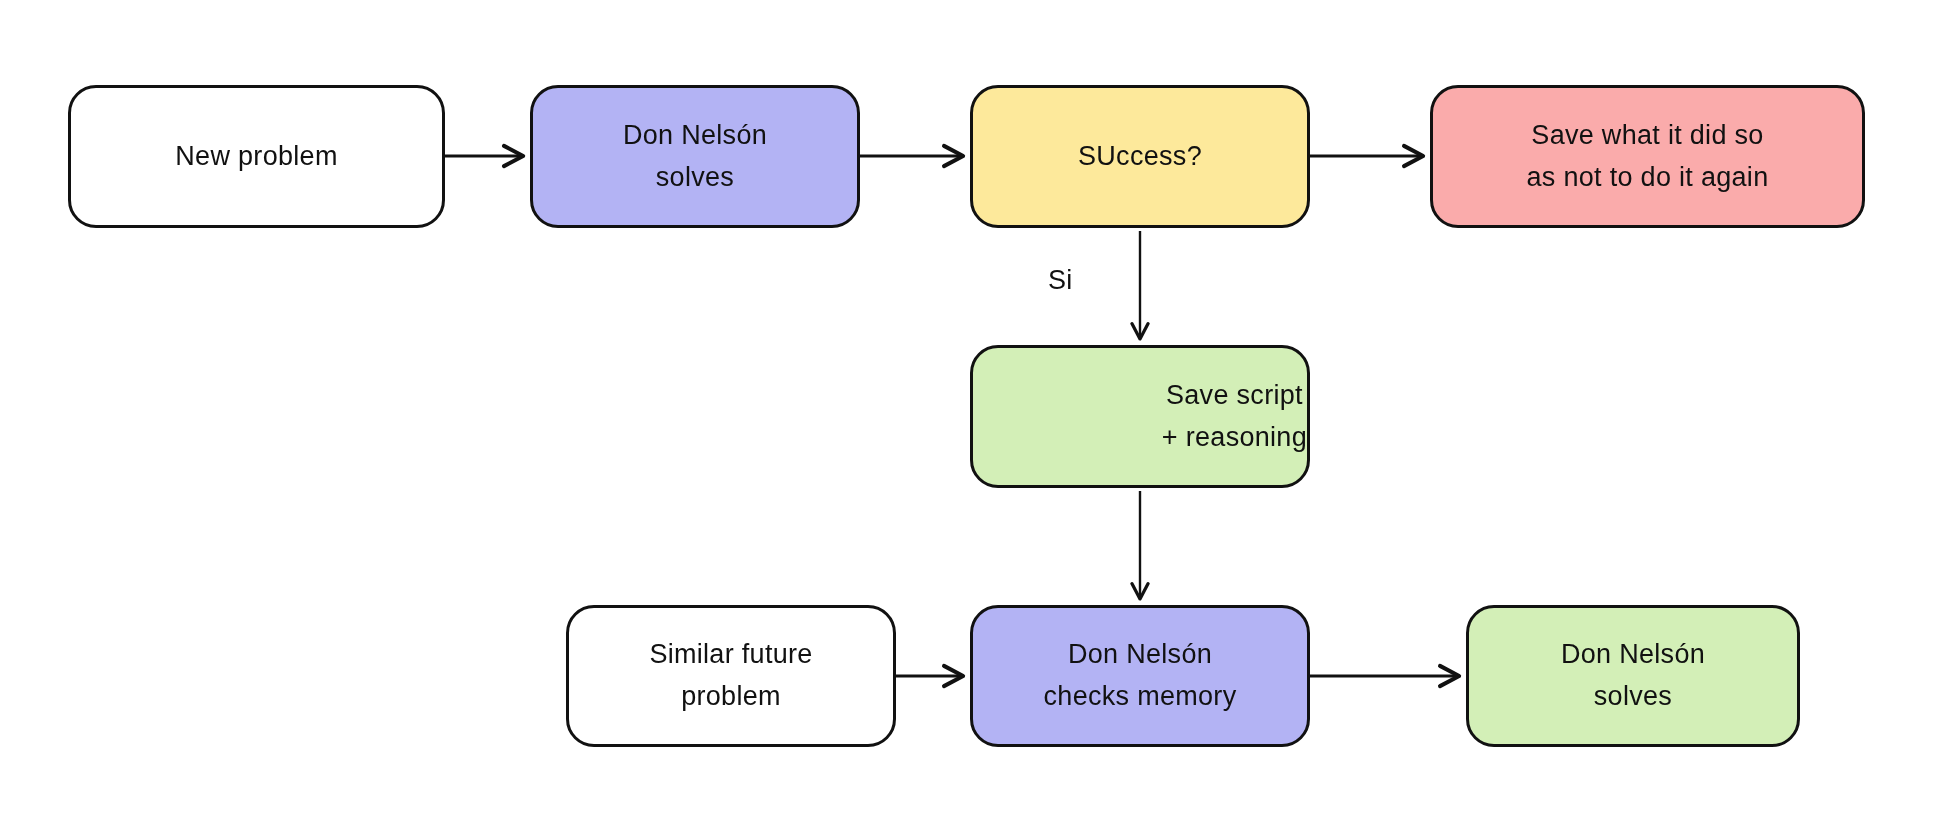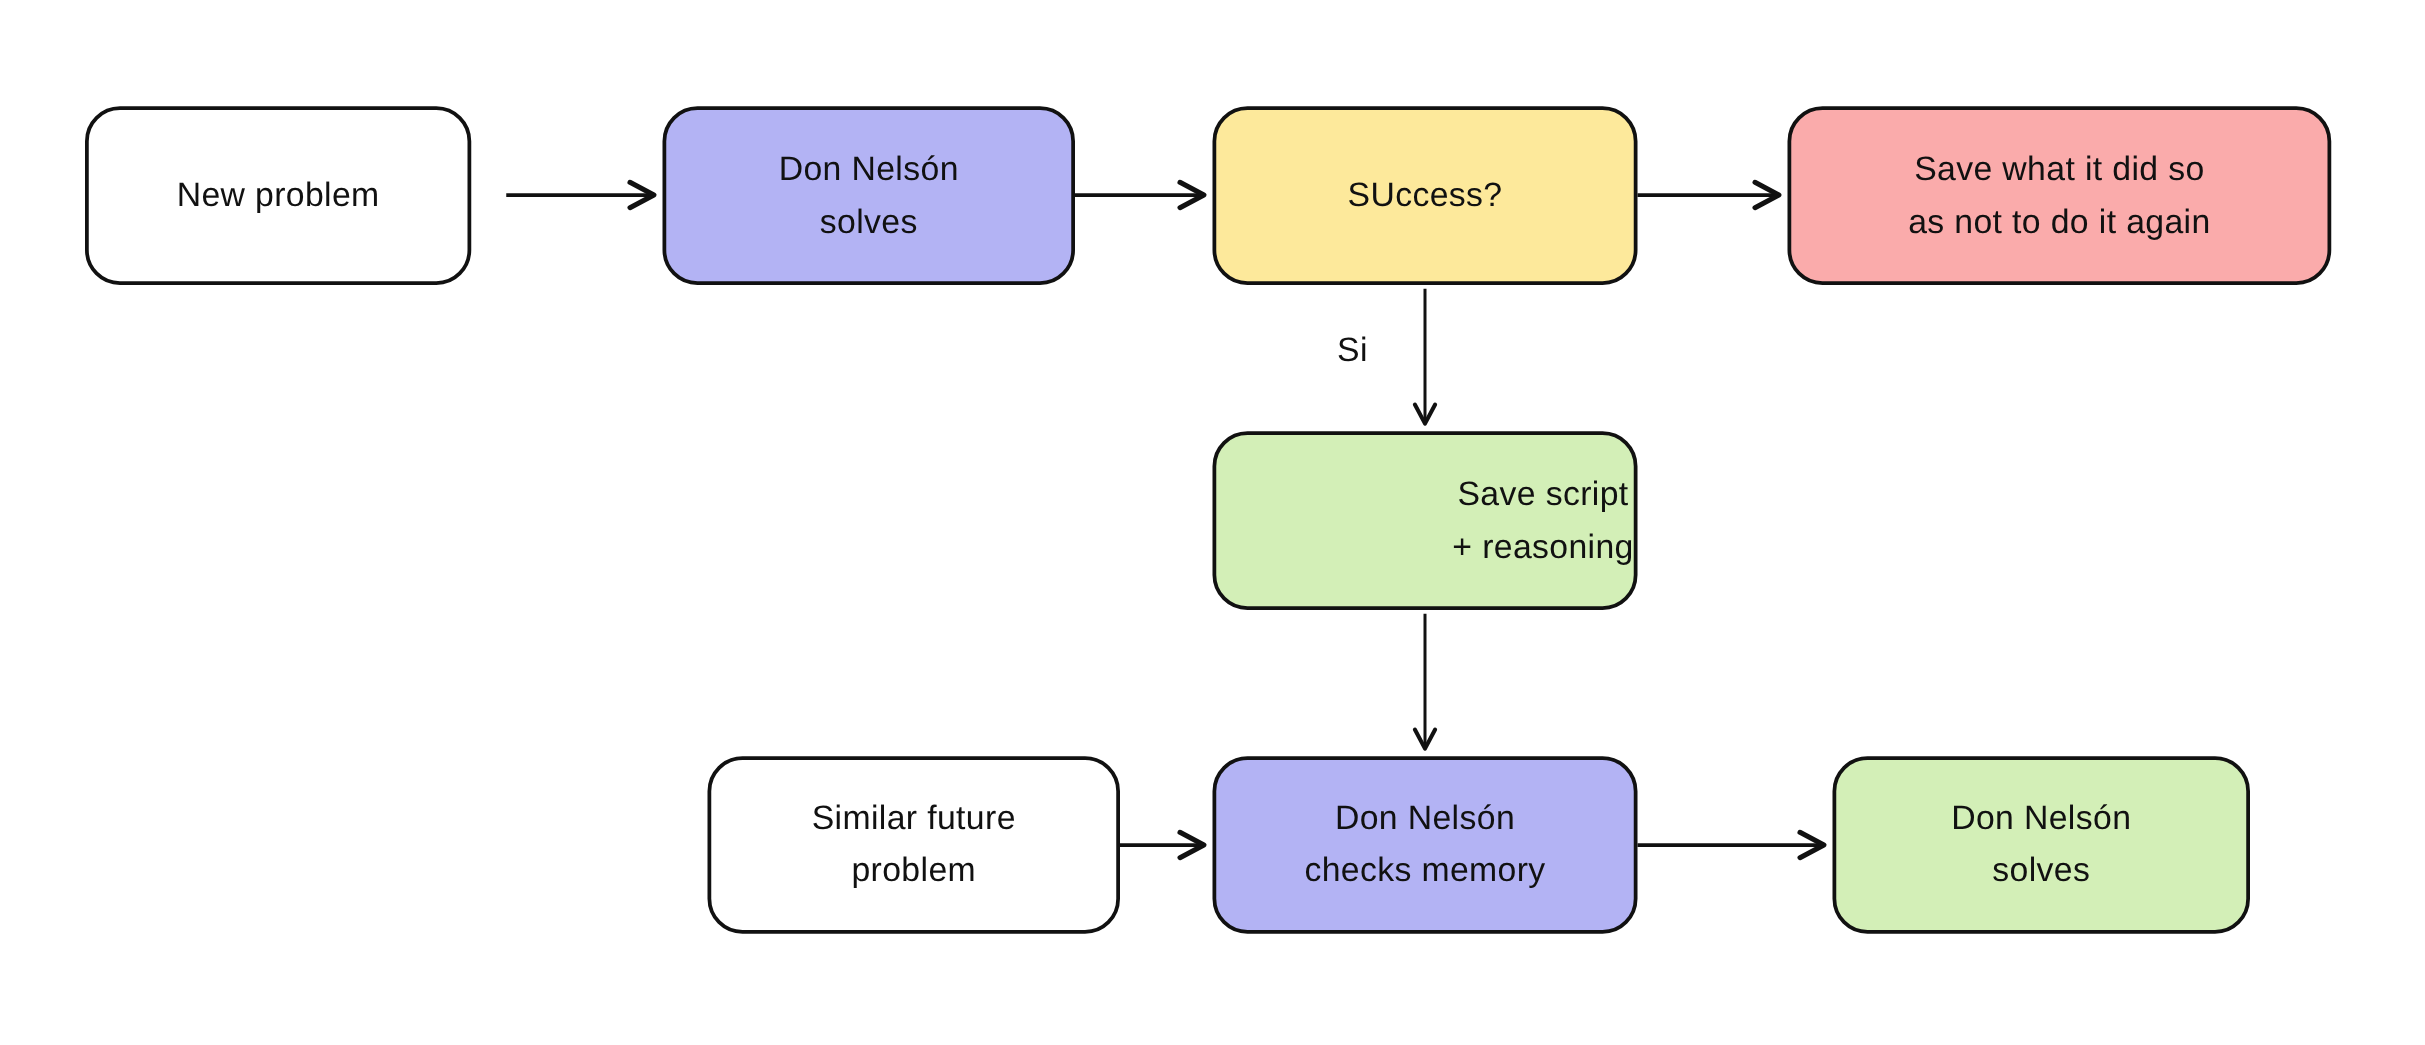--- a/index.html
+++ b/index.html
@@ -36,21 +36,21 @@
   .edges {
     position: absolute;
     left: 0;
     top: 0;
     pointer-events: none;
   }
   .edge-label {
     position: absolute;
     font-size: 27px;
     letter-spacing: 0.3px;
-    text-align: center;
+    text-align: left;
   }
 </style>
 </head>
 <body>
 
 <div class="canvas">
 
   <svg class="edges" width="1940" height="836" viewBox="0 0 1940 836">
     <defs>
       <marker id="arrowV" viewBox="0 0 12 12" refX="10" refY="6" markerWidth="9" markerHeight="9" orient="auto-start-reverse">
@@ -61,21 +61,21 @@
     <line x1="860" y1="156" x2="962" y2="156" stroke="#111111" stroke-width="3" marker-end="url(#arrowV)"></line>
     <line x1="1310" y1="156" x2="1422" y2="156" stroke="#111111" stroke-width="3" marker-end="url(#arrowV)"></line>
     <line x1="1140" y1="231" x2="1140" y2="338" stroke="#111111" stroke-width="2.4" marker-end="url(#arrowV)"></line>
     <line x1="1140" y1="491" x2="1140" y2="598" stroke="#111111" stroke-width="2.4" marker-end="url(#arrowV)"></line>
     <line x1="860" y1="676" x2="962" y2="676" stroke="#111111" stroke-width="3" marker-end="url(#arrowV)"></line>
     <line x1="1310" y1="676" x2="1458" y2="676" stroke="#111111" stroke-width="3" marker-end="url(#arrowV)"></line>
   </svg>
 
   <div class="edge-label" style="left:1048px; top:265px; width:68px;">Si</div>
 
-  <div class="node" style="left: 68px; top: 85px; width: 309px; height: 143px; background: rgb(255, 255, 255);">
+  <div class="node" style="left: 68px; top: 85px; width: 377px; height: 143px; background: rgb(255, 255, 255);">
     <span class="node-label">New problem</span>
   </div>
 
   <div class="node" style="left: 530px; top: 85px; width: 330px; height: 143px; background: rgb(179, 179, 244);">
     <span class="node-label">Don Nelsón
 solves</span>
   </div>
 
   <div class="node" style="left: 970px; top: 85px; width: 340px; height: 143px; background: rgb(253, 233, 155);">
     <span class="node-label">SUccess?</span>

